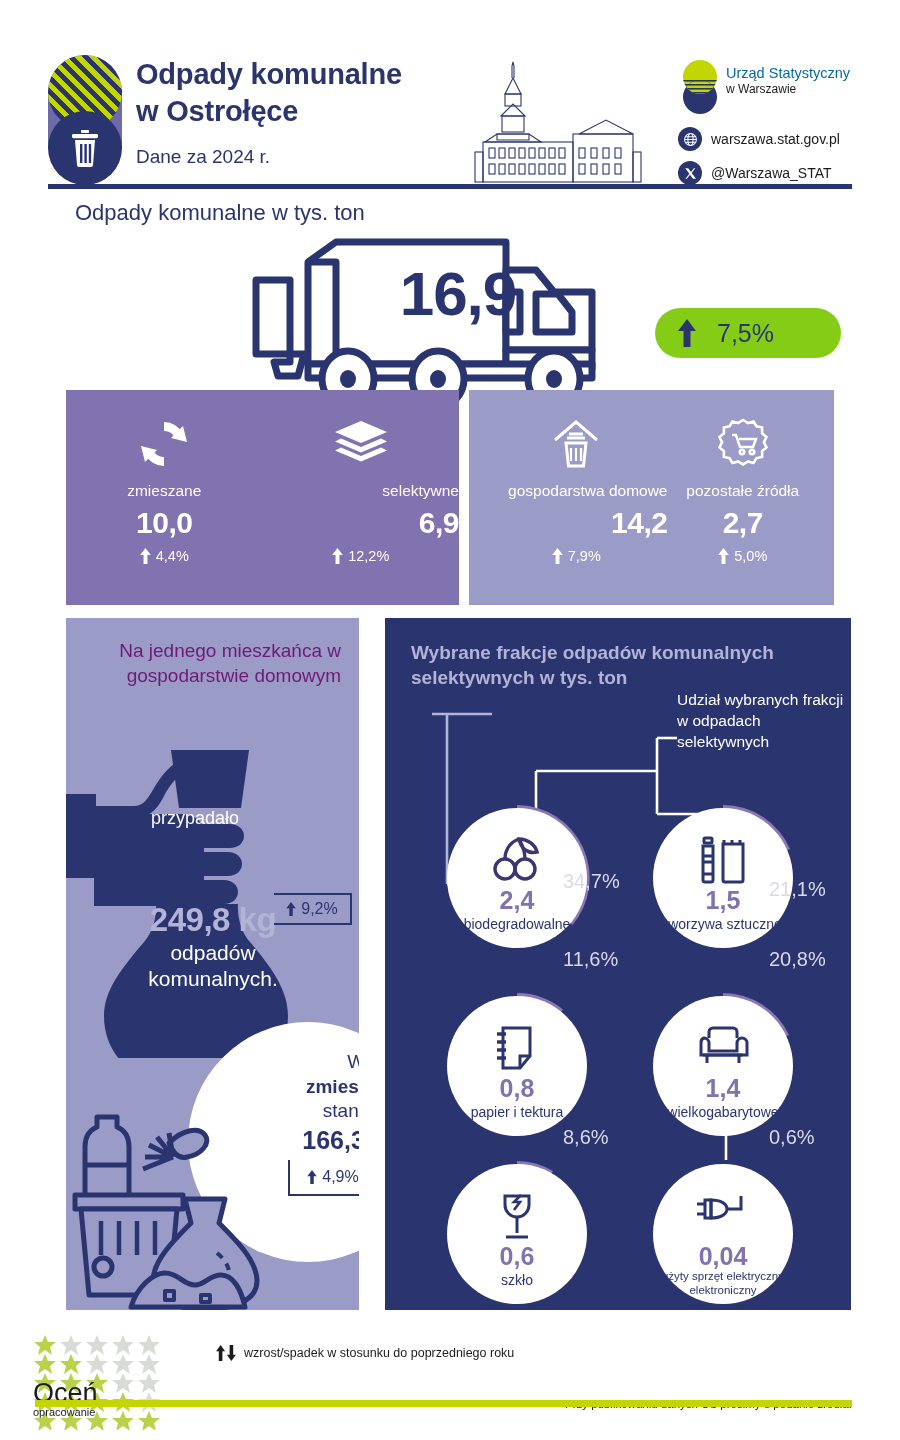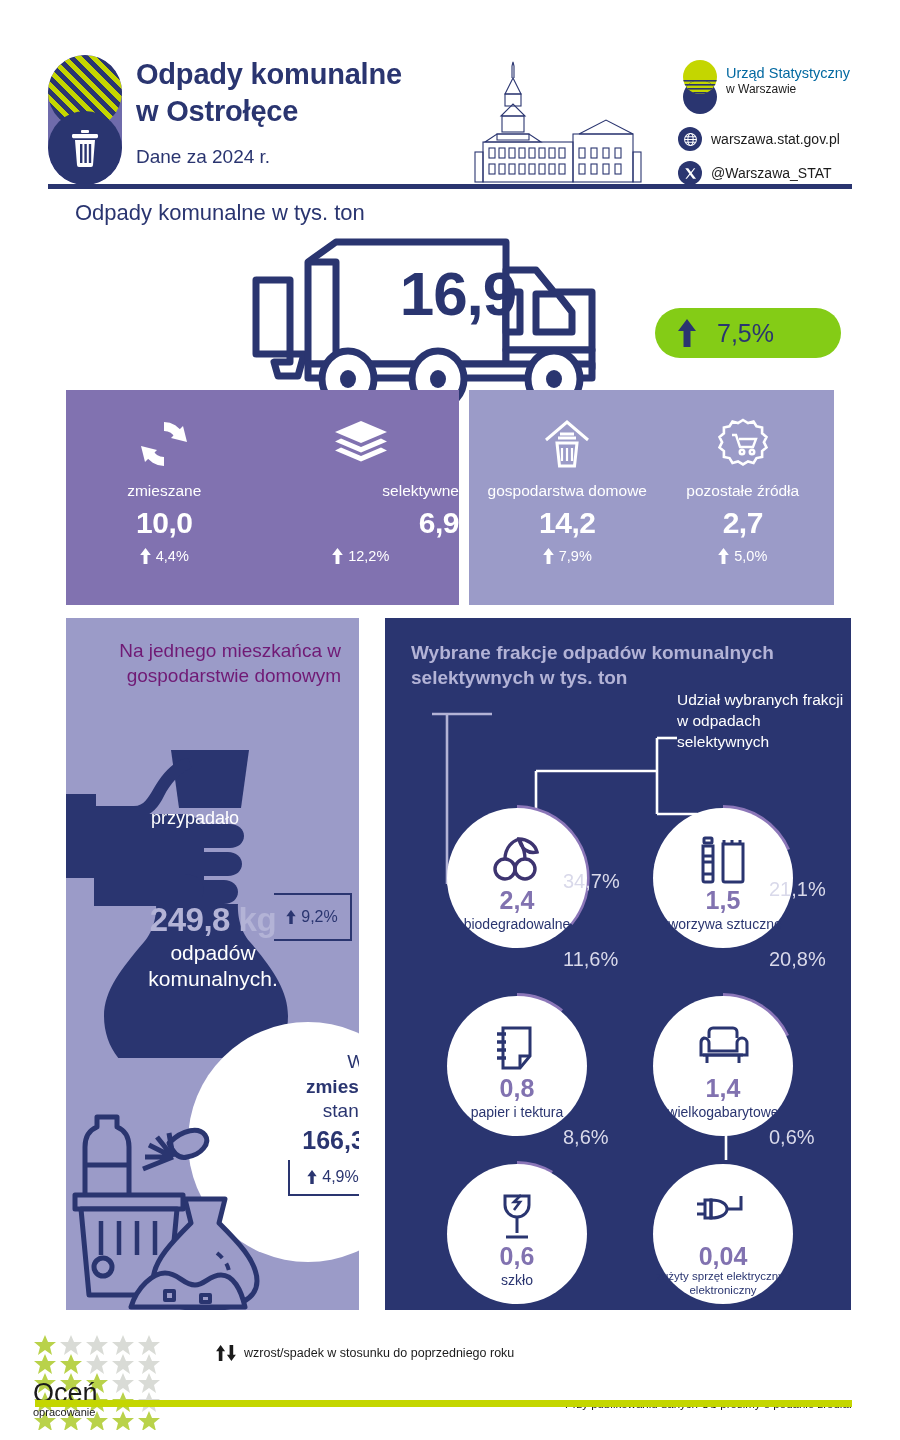--- a/index.html
+++ b/index.html
@@ -99,21 +99,21 @@
   }
   .lp-kg {
     position:absolute; left:42px; top:283px; width:210px; text-align:center;
     font-size:33px; font-weight:bold; color:#b3b3d6; letter-spacing:-0.5px;
   }
   .lp-kg-sub {
     position:absolute; left:42px; top:322px; width:210px; text-align:center;
     font-size:21px; color:#ffffff; line-height:1.25;
   }
   .lp-badge {
-    position:absolute; left:208px; top:275px; width:78px; height:48px;
+    position:absolute; left:208px; top:275px; width:78px; height:32px;
     border:2px solid #2a3570; border-left:none;
     display:flex; align-items:center; justify-content:center; gap:5px;
     font-size:16px; color:#2a3570;
   }
   .lp-circle {
     position:absolute; left:122px; top:404px; width:240px; height:240px;
     border-radius:50%; background:#ffffff;
   }
   .lp-c-t1 { position:absolute; left:150px; top:432px; width:185px; text-align:right; font-size:19px; color:#2a3570; line-height:1.3; }
   .lp-c-t2 { font-weight:bold; }
@@ -361,21 +361,21 @@
         <svg width="11" height="16" viewBox="0 0 12 18">
             <path d="M6 0 L12 8 H8.2 V18 H3.8 V8 H0 Z" fill="#fff"></path>
           </svg>
         <span>12,2%</span>
       </div>
     </div>
   </div>
 
   <div class="panelB">
 
-    <div class="quad" style="left:7px;">
+    <div class="quad" style="left:16px;text-align:right;">
       <div class="qicon">
         <svg width="54" height="52" viewBox="0 0 54 52" fill="none" stroke="#fff" stroke-width="3">
           <path d="M6 22 L27 4 L48 22"></path>
           <path d="M18 20 h18 M20 16 h14"></path>
           <path d="M17 25 h20 l-2.5 23 h-15 Z"></path>
           <path d="M22 30 v13 M27 30 v13 M32 30 v13" stroke-width="2.2"></path>
         </svg>
       </div>
       <div class="qlabel">gospodarstwa domowe</div>
       <div class="qvalue">14,2</div>

